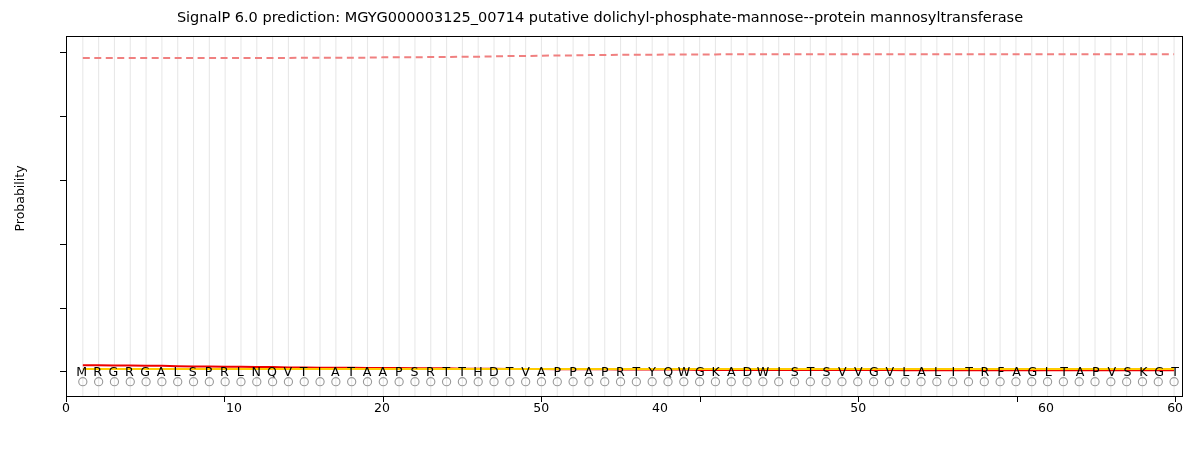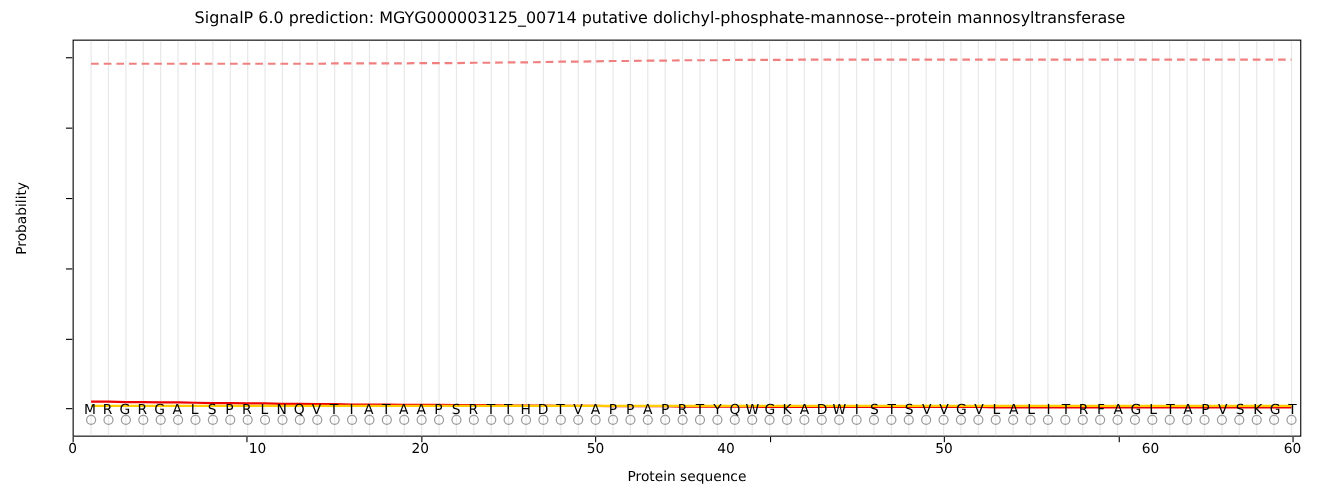--- a/index.html
+++ b/index.html
@@ -406,16 +406,15 @@
       <span class="residue-letter" style="left:998.2px">T</span>
       <span class="residue-letter" style="left:1014.0px">A</span>
       <span class="residue-letter" style="left:1029.9px">P</span>
       <span class="residue-letter" style="left:1045.7px">V</span>
       <span class="residue-letter" style="left:1061.5px">S</span>
       <span class="residue-letter" style="left:1077.4px">K</span>
       <span class="residue-letter" style="left:1093.2px">G</span>
       <span class="residue-letter" style="left:1109.1px">T</span>
     </div>
 
-  <div id="xlabel">Protein sequence</div>
 
 
 </div>
 
 </body></html>

